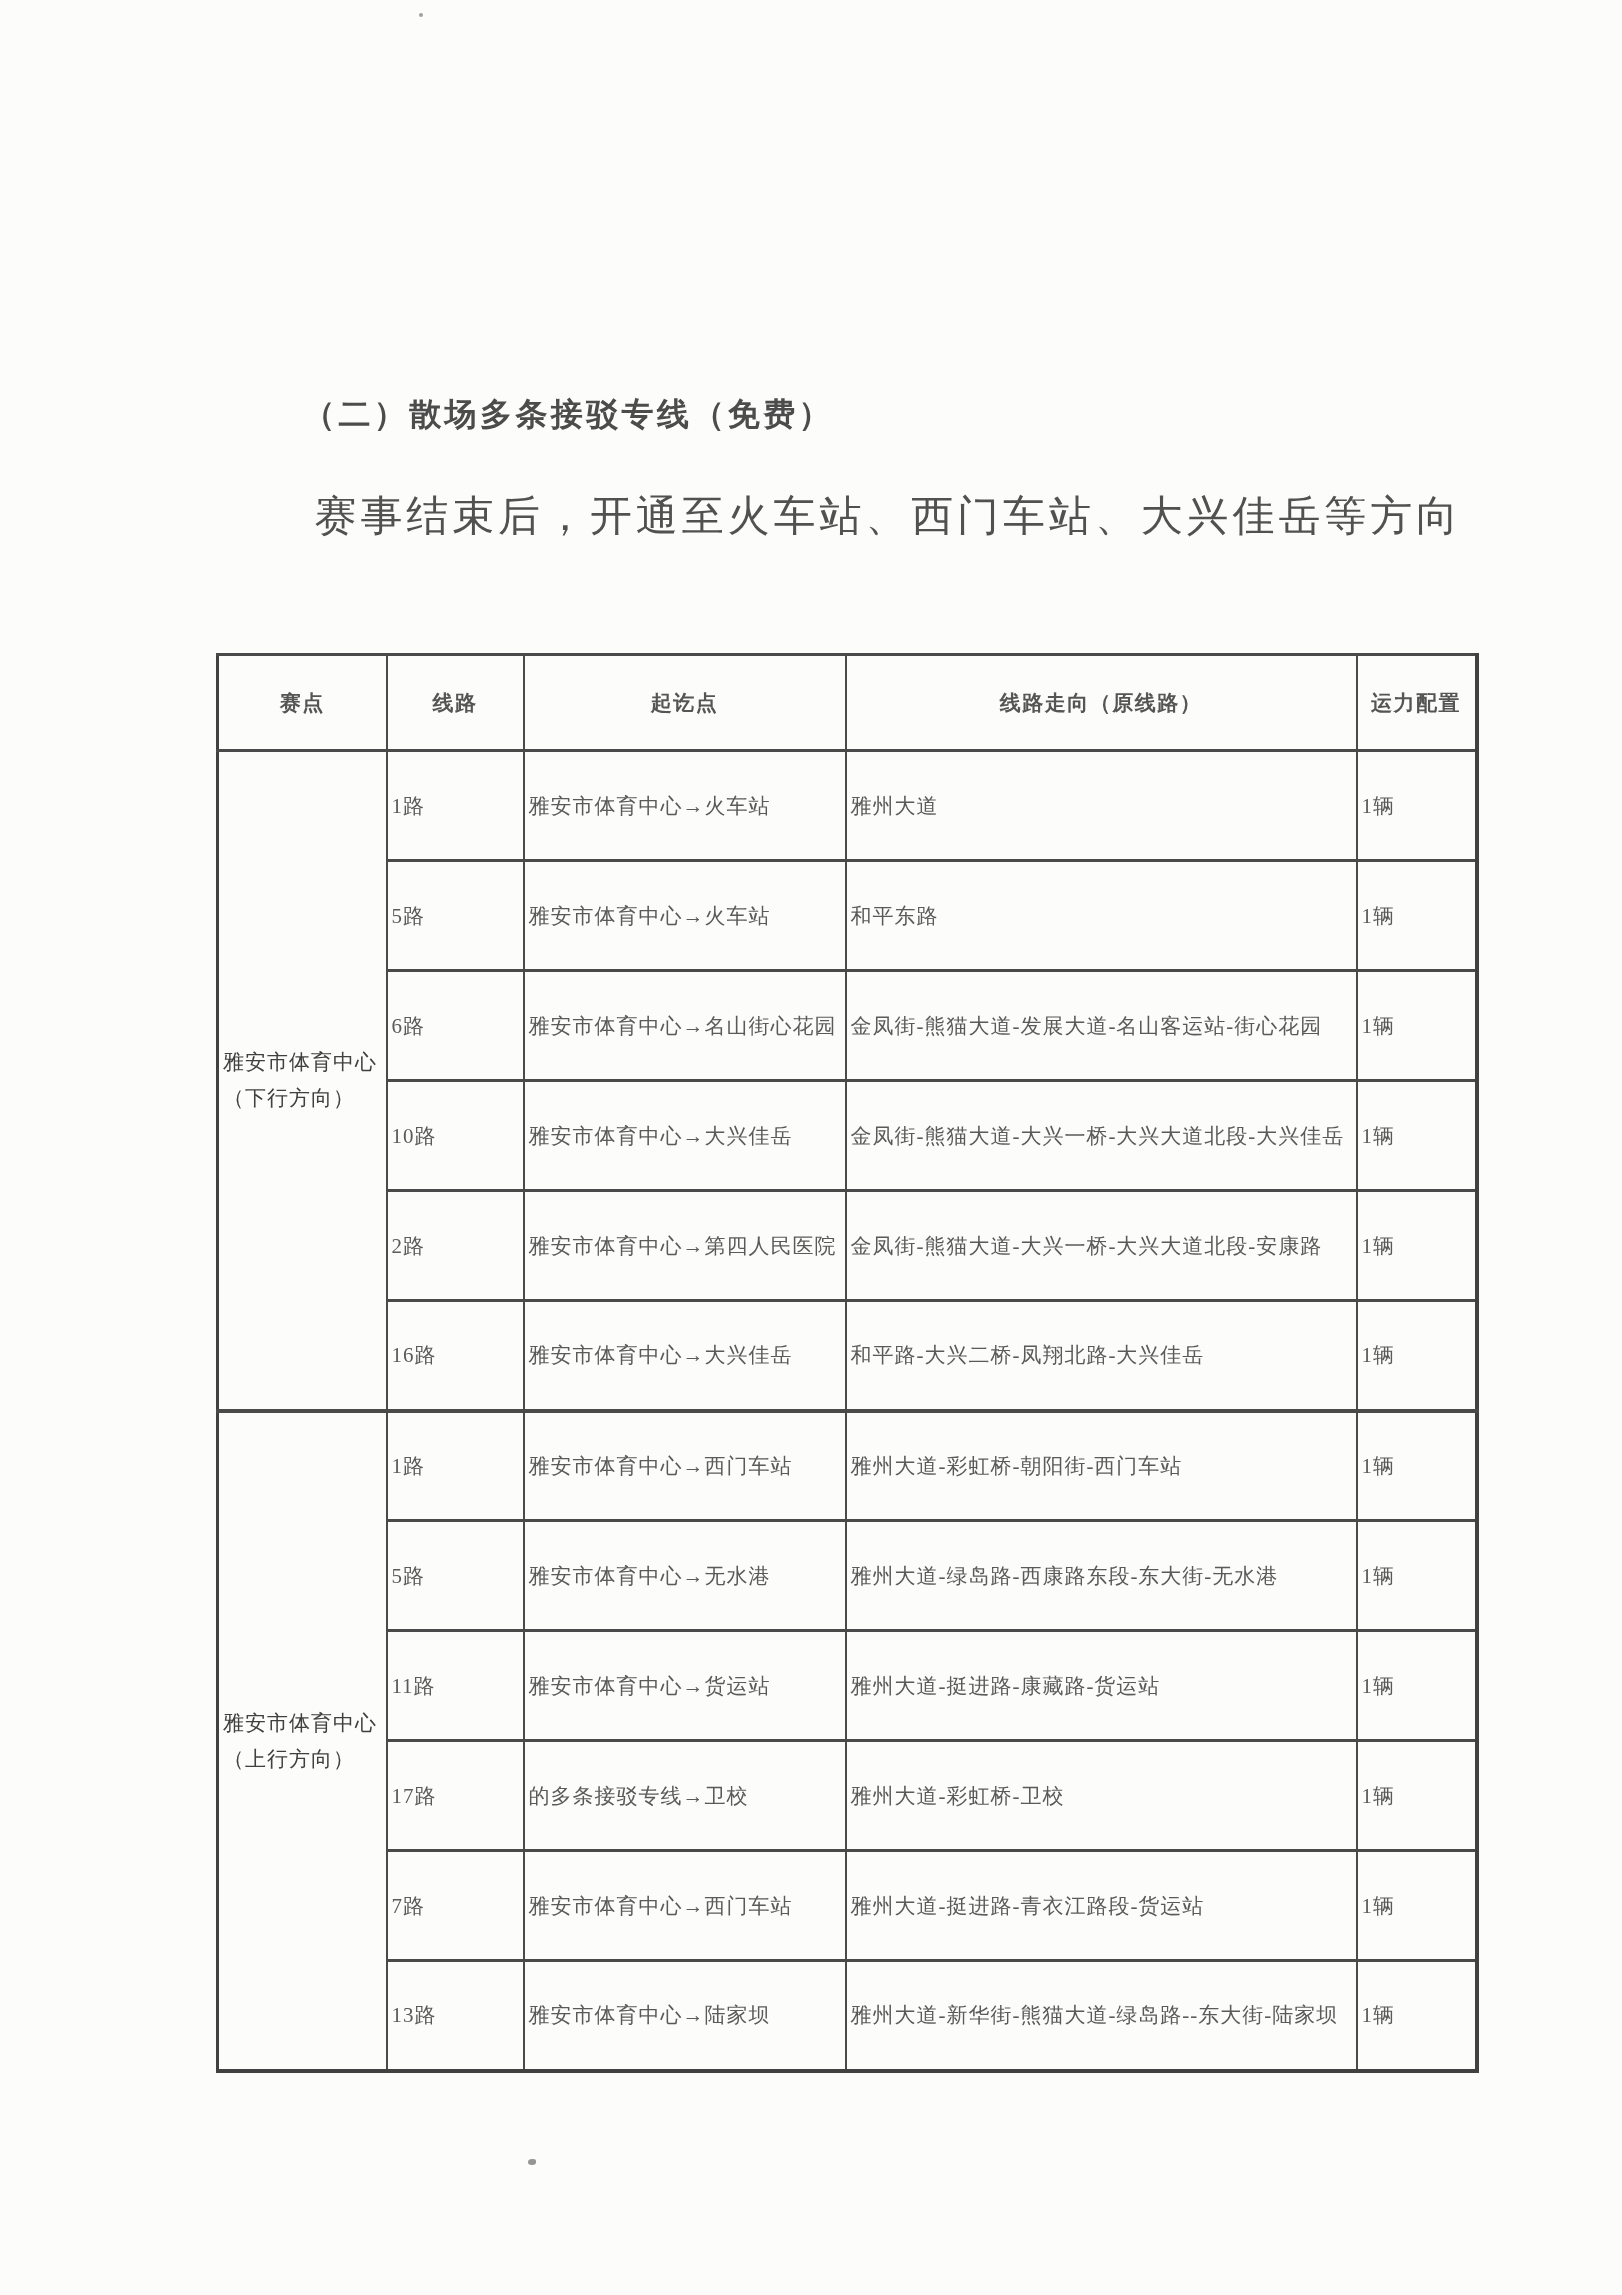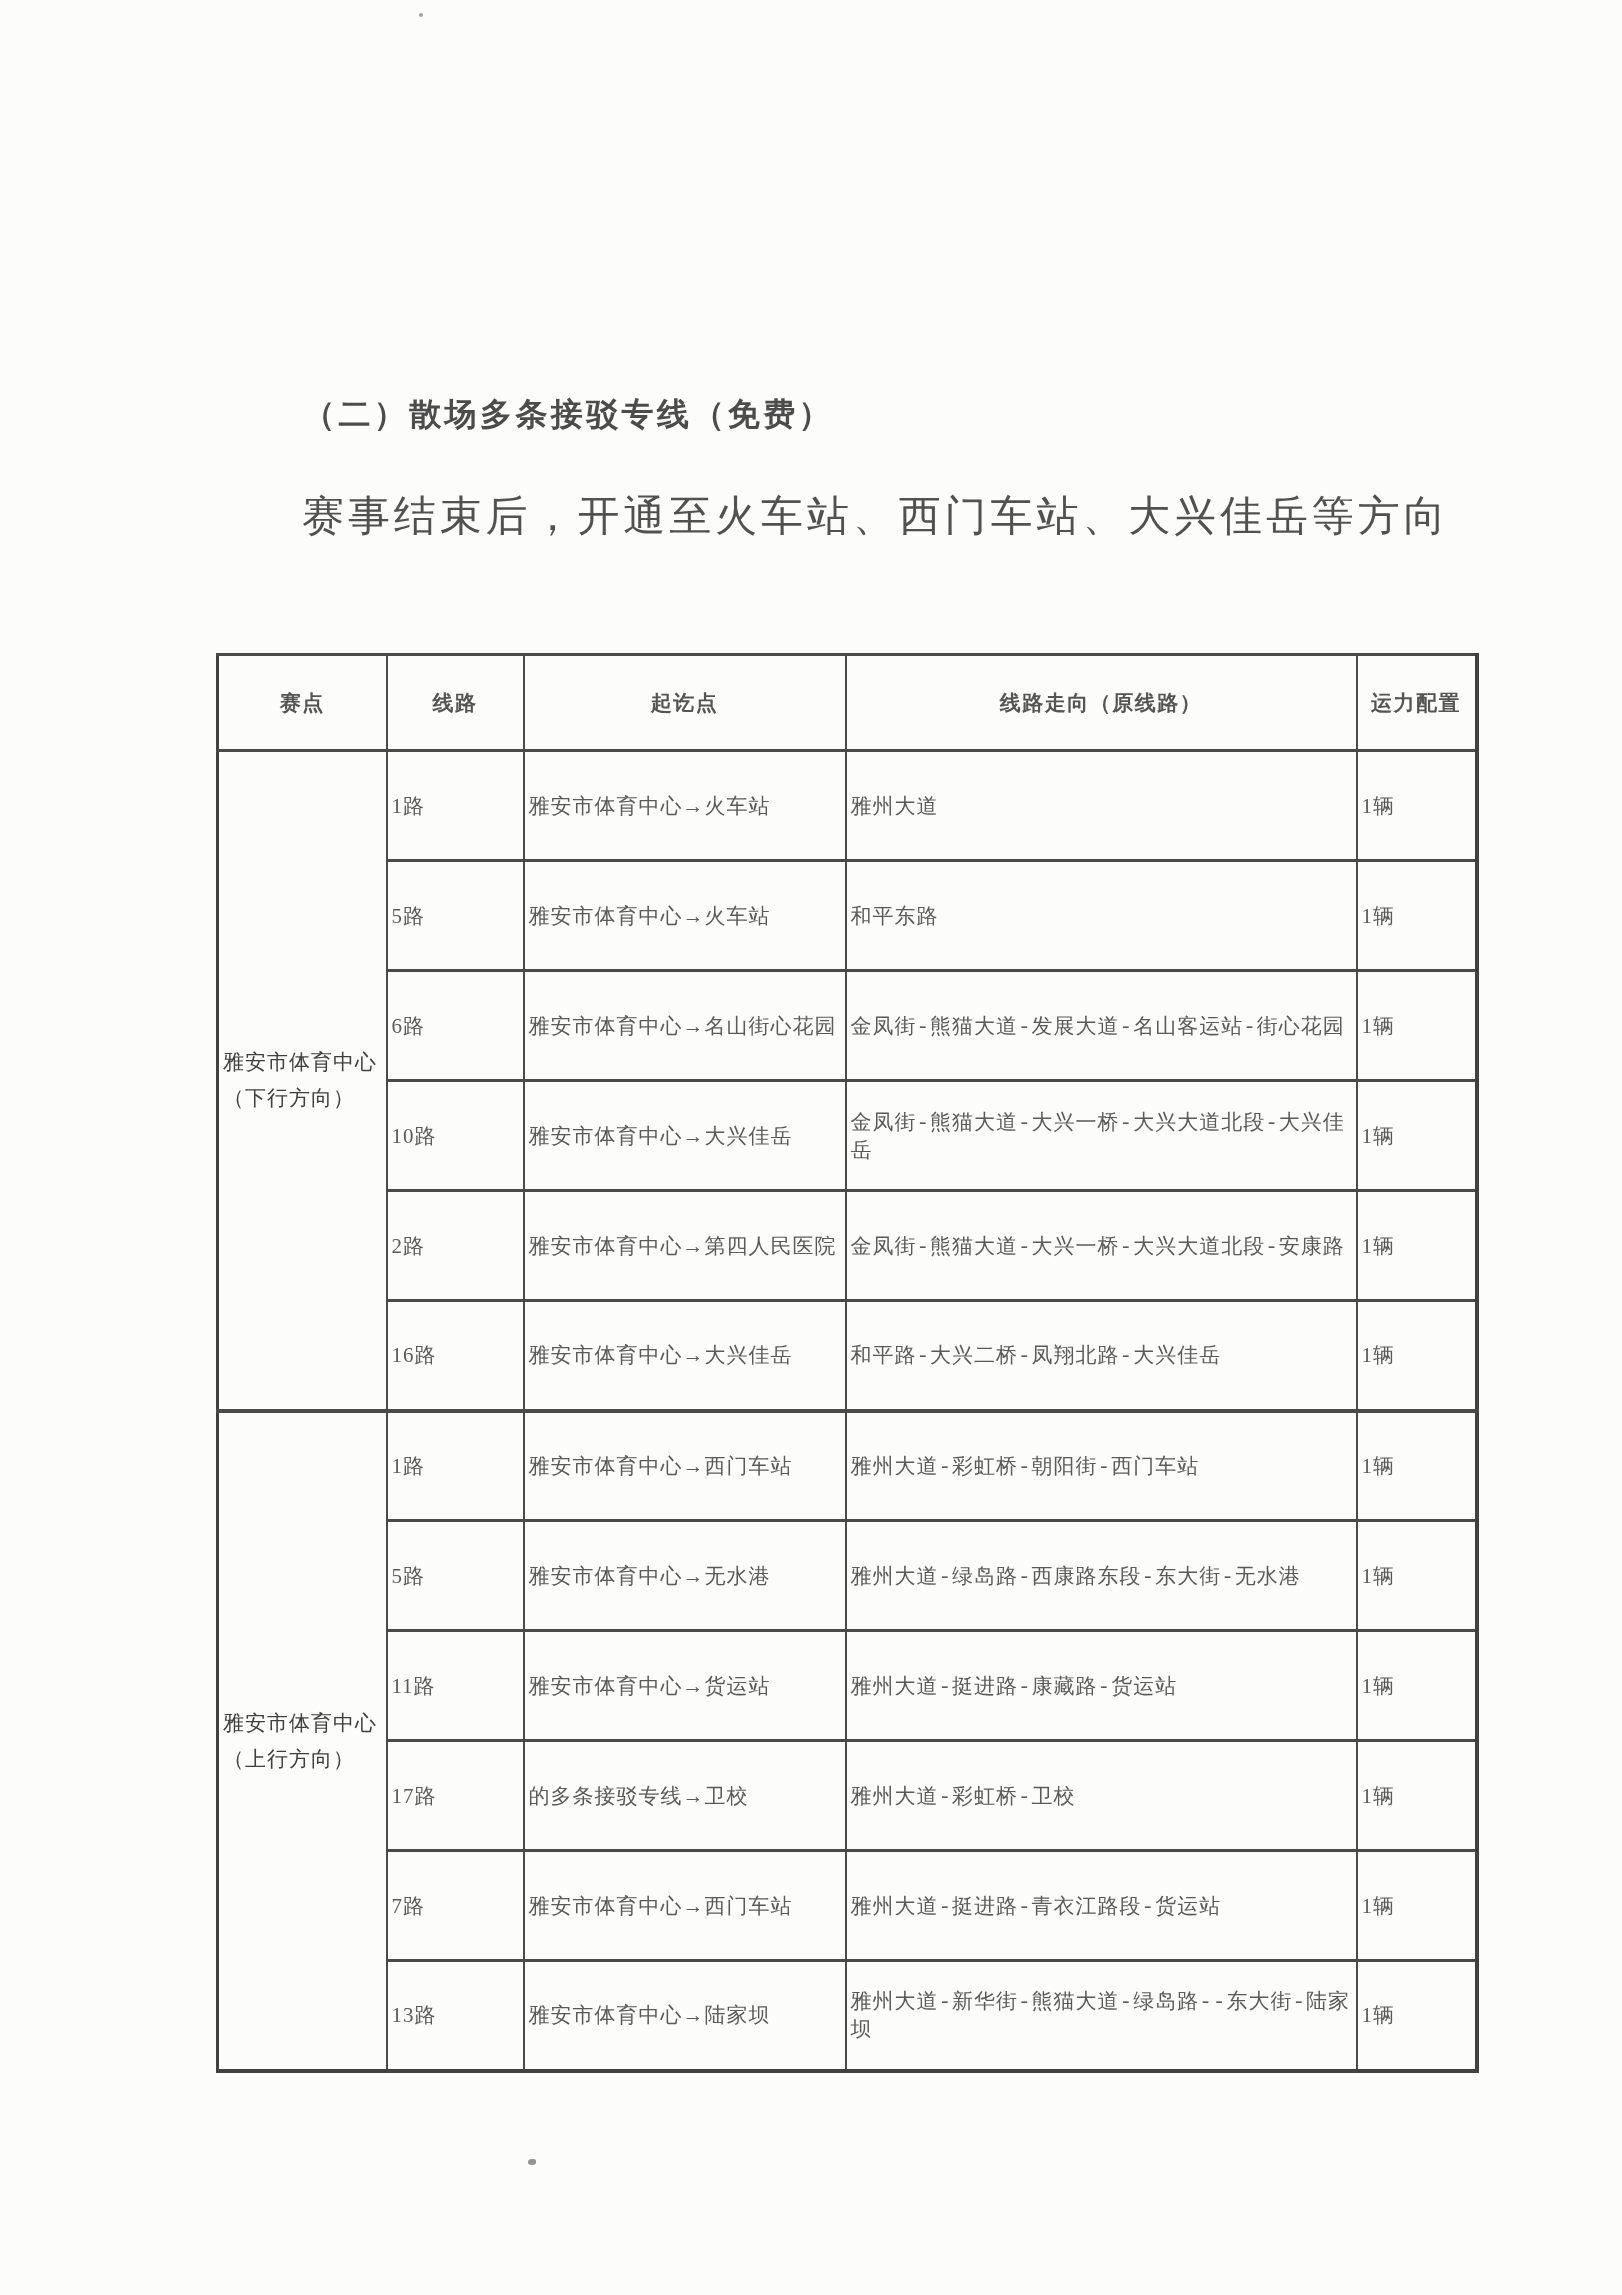--- a/index.html
+++ b/index.html
@@ -42,21 +42,21 @@
     top: 477px;
     width: 1242px;
     margin: 0;
     font-size: 42px;
     font-weight: 500;
     letter-spacing: 3.9px;
     line-height: 78px;
     color: #515151;
   }
   .para .line { display: block; white-space: nowrap; }
-  .para .indent { text-indent: 82px; }
+  .para .indent { text-indent: 82px; text-align: right; }
 
   table.shuttle {
     position: absolute;
     left: 216px;
     top: 653px;
     width: 1259px;
     table-layout: fixed;
     border-collapse: collapse;
     border: 3.9px solid #414141;
     border-right-width: 4.4px;
@@ -85,21 +85,21 @@
     color: #555555;
   }
   table.shuttle tbody tr.section-start td { border-top-width: 4.9px; }
   td.venue {
     font-size: 22px;
     line-height: 36px;
     letter-spacing: 1px;
     font-weight: 500;
     color: #404040;
   }
-  td.route-cell { letter-spacing: 0.5px; font-family: Liberation Mono, monospace; }
+  td.route-cell { letter-spacing: 0.5px; }
 </style>
 </head>
 <body>
 
 <div class="page">
 
   <div class="speck speck-top"></div>
 
   <h2 class="heading">（二）散场多条接驳专线（免费）</h2>
 

